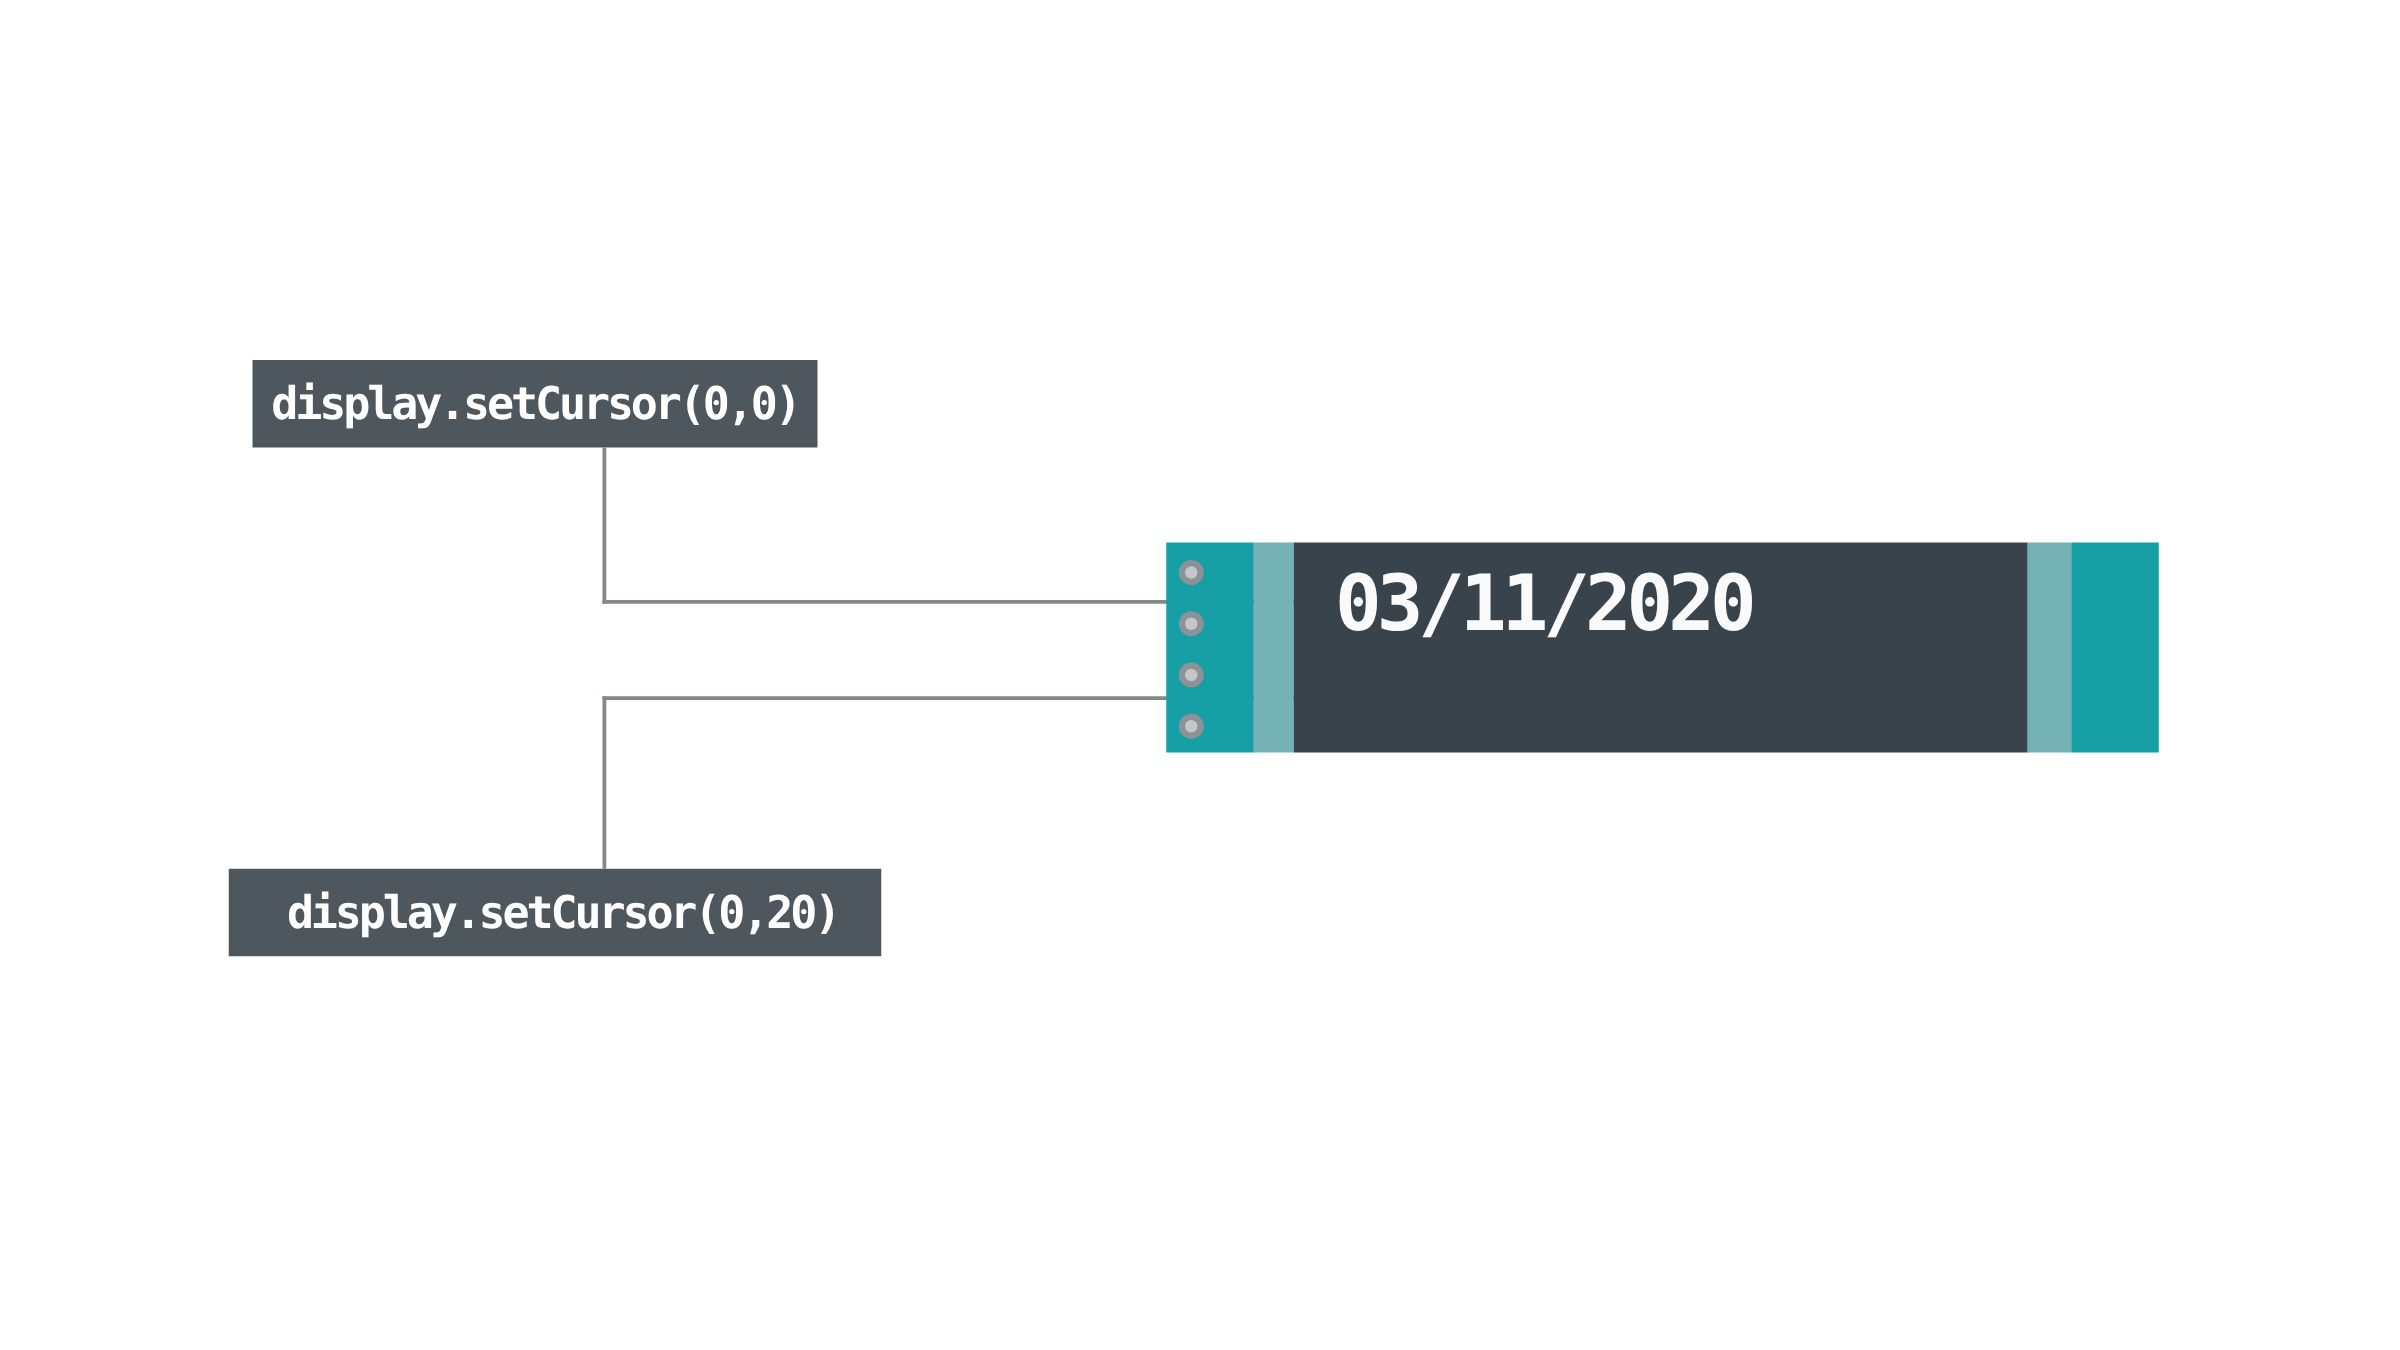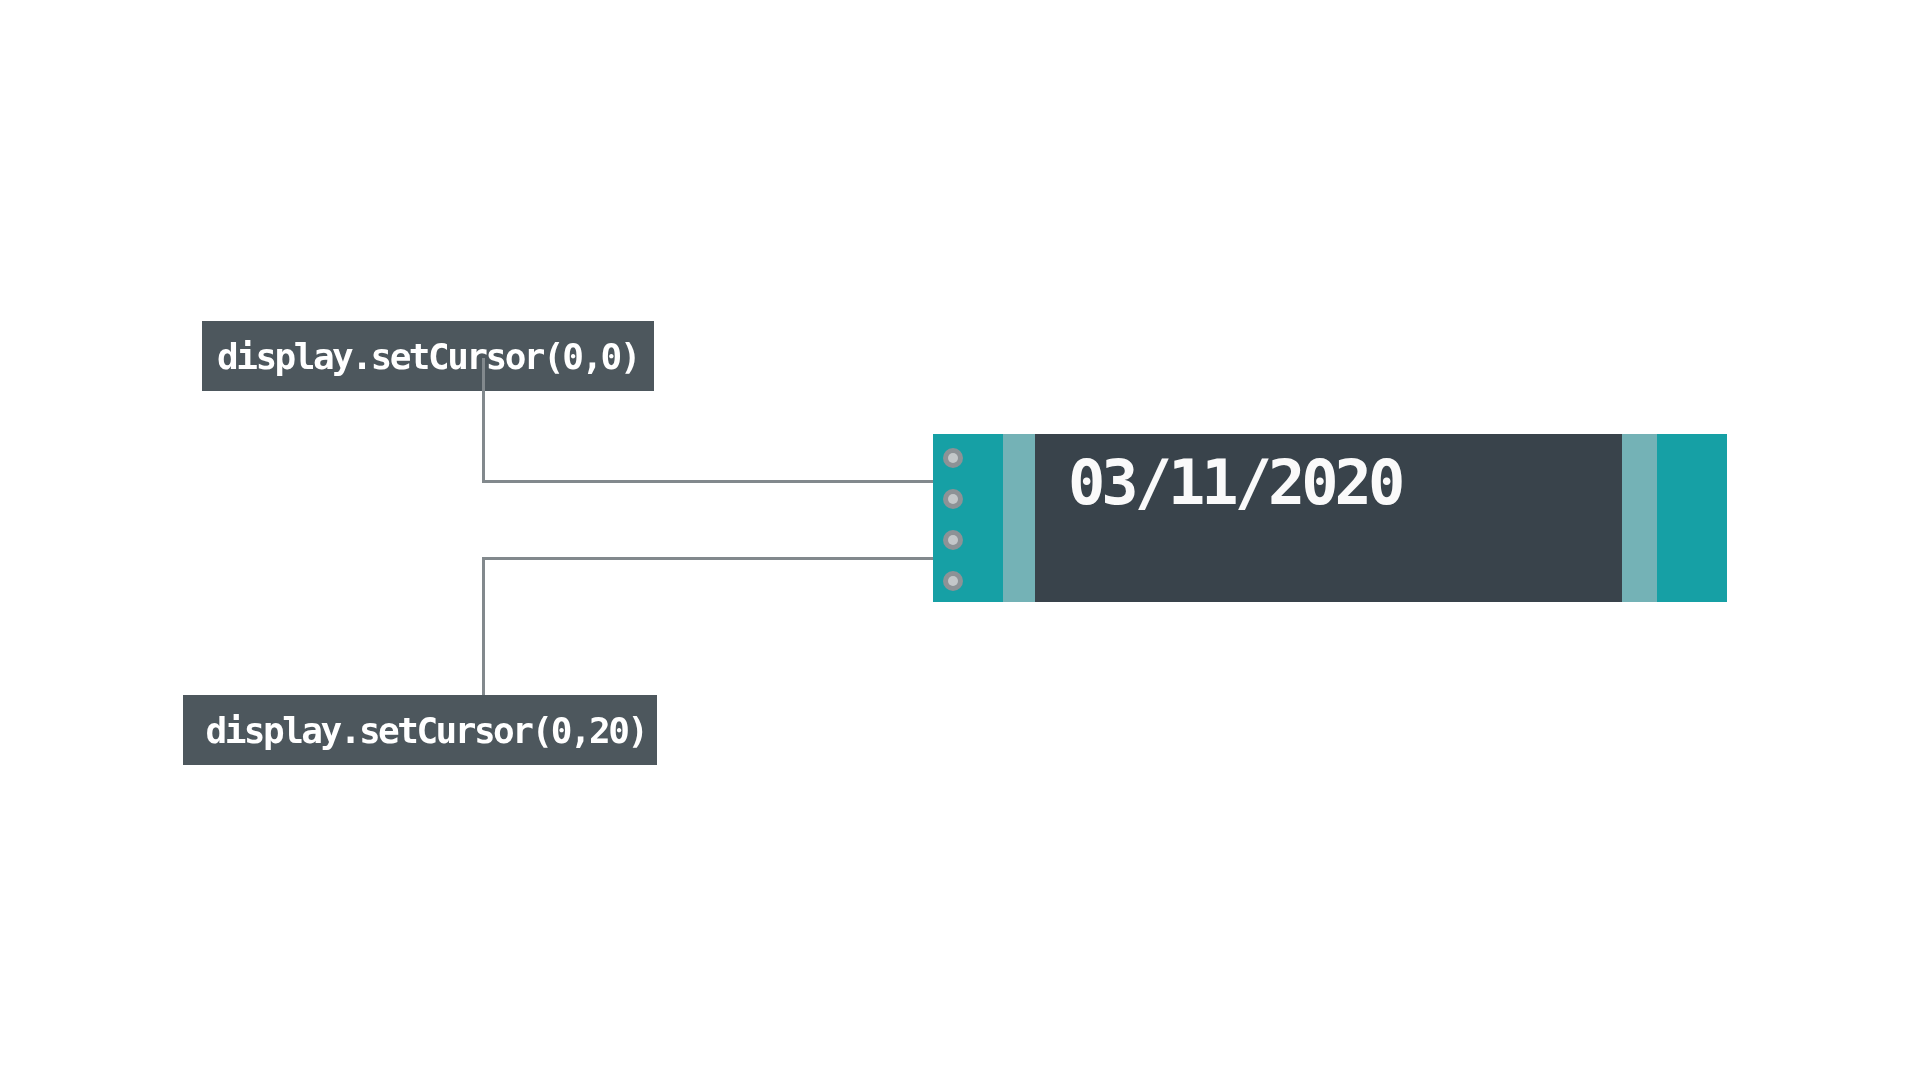--- a/index.html
+++ b/index.html
@@ -20,22 +20,22 @@
     background: #4d575d;
     color: #ffffff;
     font-weight: bold;
     font-size: 36px;
     letter-spacing: -2.5px;
     display: flex;
     align-items: center;
     justify-content: center;
     white-space: nowrap;
   }
-  #label-set-cursor-0-0  { left: 202px; top: 288px; width: 452px; height: 70px; margin-top: 33px; }
-  #label-set-cursor-0-20 { left: 183px; top: 695px; width: 474px; height: 70px; padding-left: 12px; }
+  #label-set-cursor-0-0  { left: 202px; top: 288px; width: 452px; height: 70px; }
+  #label-set-cursor-0-20 { left: 183px; top: 695px; width: 522px; height: 70px; padding-left: 12px; }
 
   
   .conn { position: absolute; background: #82898d; }
   #conn1-v { left: 482px; top: 358px; width: 3px;   height: 125px; }
   #conn1-h { left: 482px; top: 480px; width: 574px; height: 3px;  }
   #conn2-h { left: 482px; top: 557px; width: 574px; height: 3px;  }
   #conn2-v { left: 482px; top: 557px; width: 3px;   height: 138px; }
 
   
   .module {

